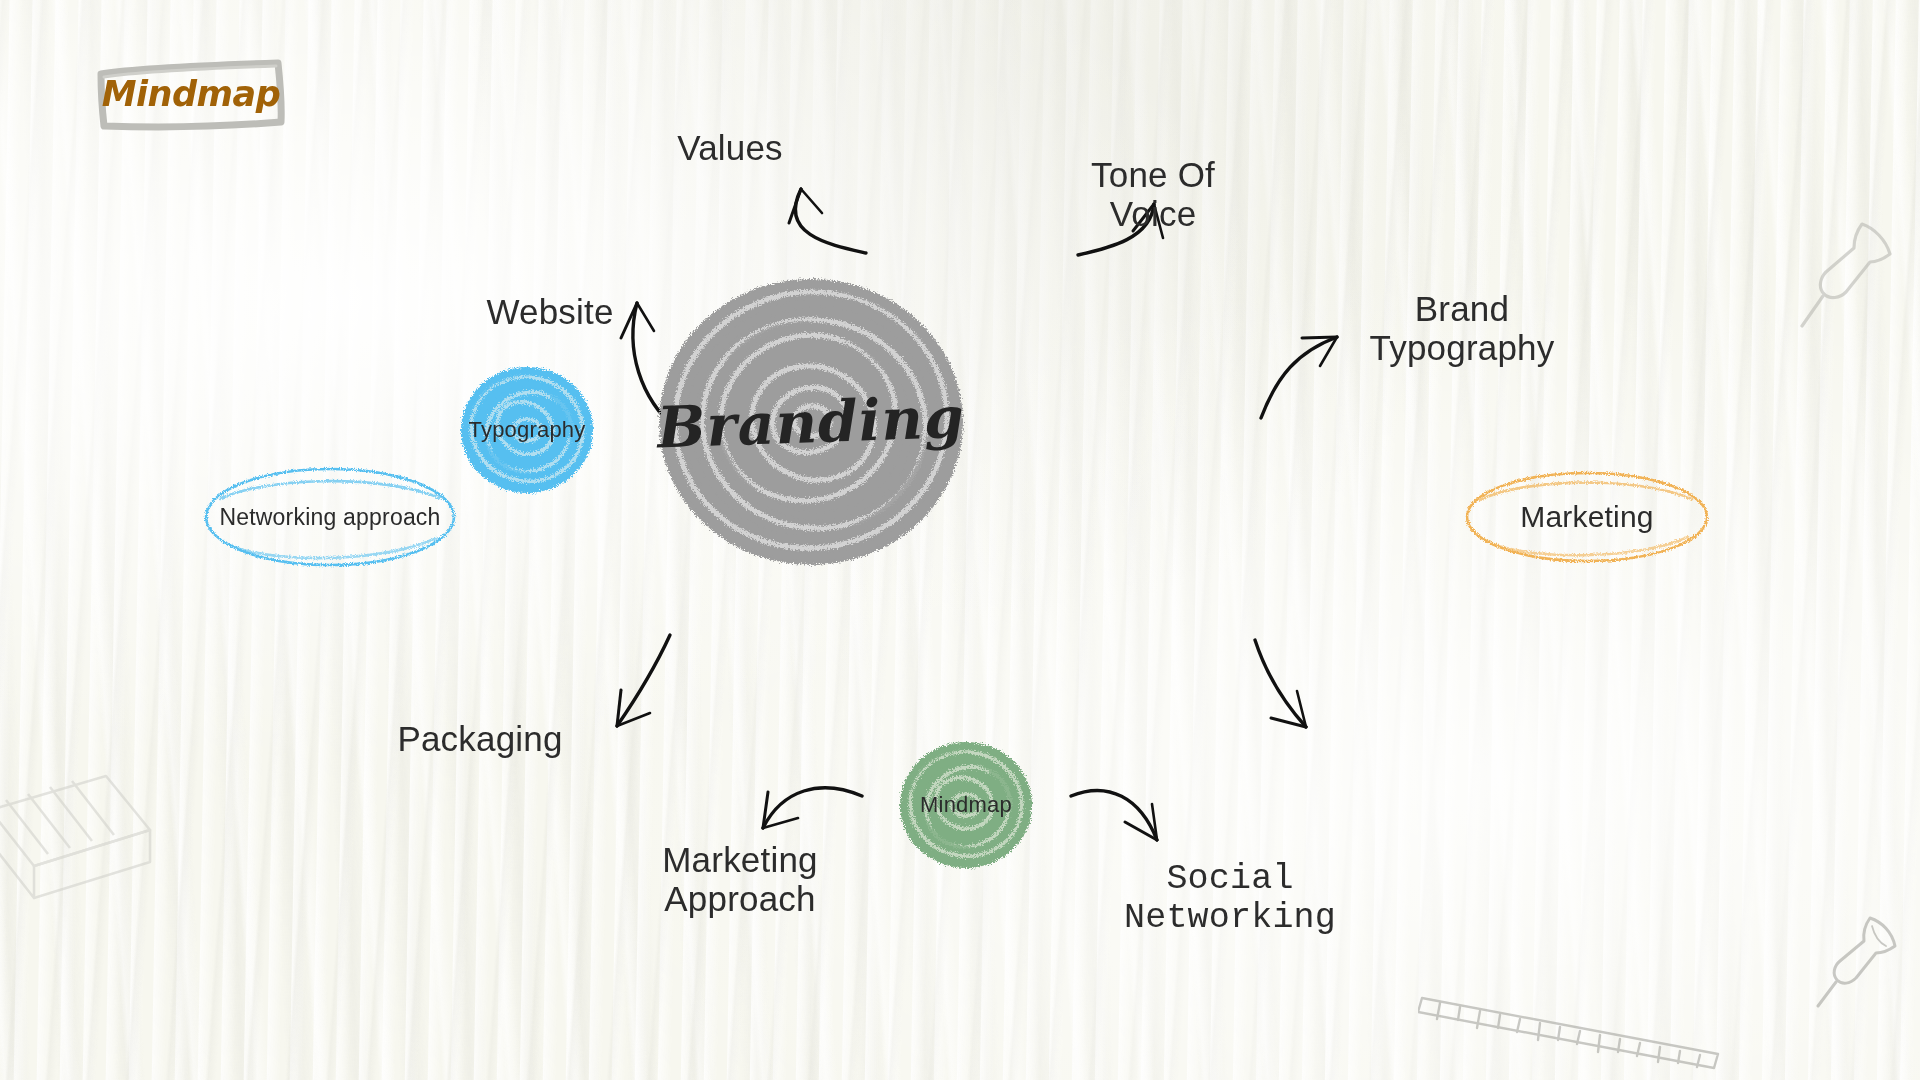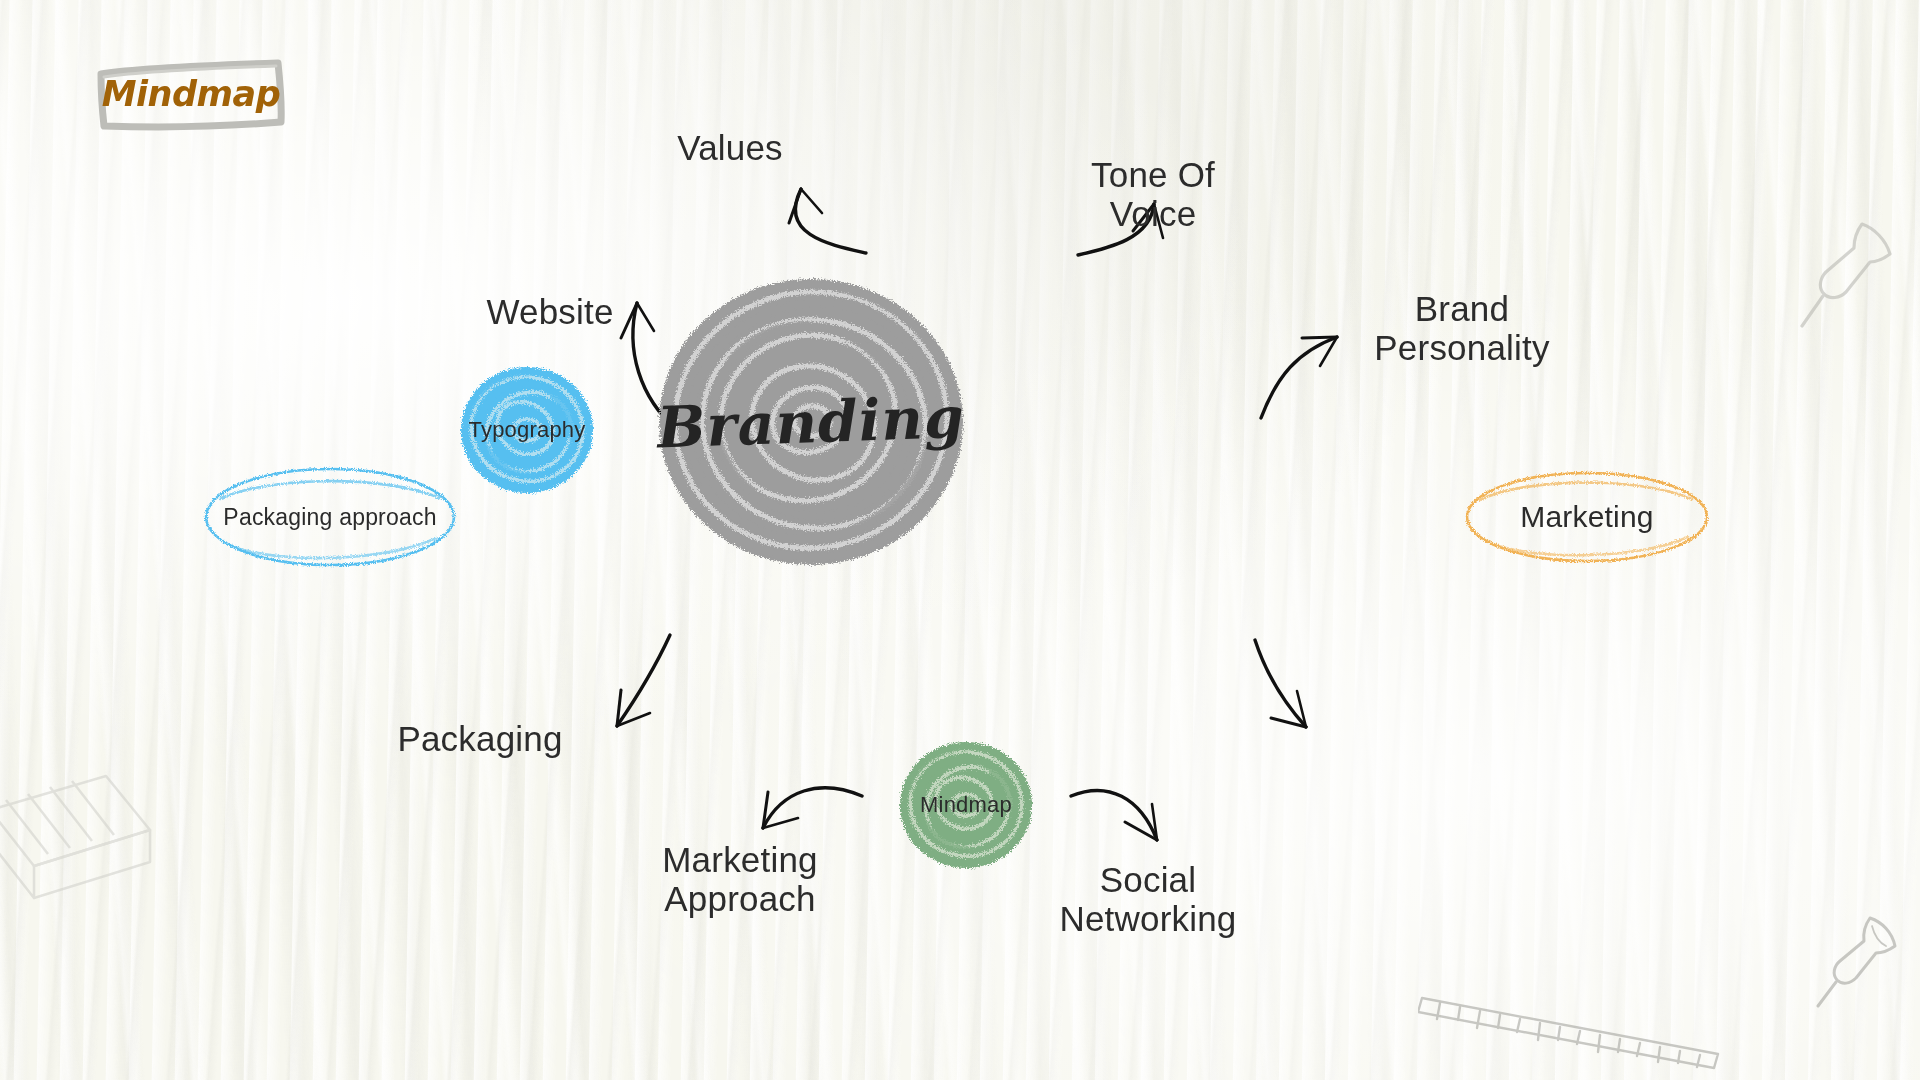--- a/index.html
+++ b/index.html
@@ -240,21 +240,21 @@
   </div>
 
   <div class="node" id="node-associated" style="left:200px;top:462px;width:260px;height:110px;">
     <svg width="260" height="110" viewBox="0 0 260 110">
       <g filter="url(#rough)" fill="none" stroke="#56bff0" stroke-width="2.6" stroke-linecap="round">
         <ellipse cx="130" cy="55" rx="124" ry="48"></ellipse>
         <path d="M20 37 C60 16 180 11 240 36" opacity=".7"></path>
         <path d="M32 84 C80 103 190 99 236 76" opacity=".6"></path>
       </g>
     </svg>
-    <div class="label" style="font-size:23px;">Packaging
+    <div class="label" style="font-size:23px;">Networking
 approach</div>
   </div>
 
   <div class="node" id="node-marketing-note" style="left:1462px;top:467px;width:250px;height:100px;">
     <svg width="250" height="100" viewBox="0 0 250 100">
       <g filter="url(#rough)" fill="none" stroke="#f1b254" stroke-width="2.6" stroke-linecap="round">
         <ellipse cx="125" cy="50" rx="120" ry="44"></ellipse>
         <path d="M18 33 C58 12 172 8 230 32" opacity=".7"></path>
         <path d="M28 76 C76 95 182 91 226 70" opacity=".6"></path>
       </g>
@@ -263,24 +263,24 @@
   </div>
 
   <div class="olabel" style="left:630px;top:128px;width:200px;">Values</div>
 
   <div class="olabel" style="left:1038px;top:112px;width:230px;margin-top:43px;">Tone Of
 Voice</div>
 
   <div class="olabel" style="left:410px;top:264px;width:280px;margin-top:28px;">Website</div>
 
   <div class="olabel" style="left:1292px;top:289px;width:340px;">Brand
-Personality</div>
+Typography</div>
 
   <div class="olabel" style="left:330px;top:719px;width:300px;">Packaging</div>
 
 
   <div class="olabel" style="left:580px;top:840px;width:320px;">Marketing
 Approach</div>
 
-  <div class="olabel" style="left:978px;top:860px;width:340px;">Social
+  <div class="olabel" style="left:1060px;top:860px;width:340px;font-family:Liberation Mono, monospace;">Social
 Networking</div>
 
 </div>
 
 </body></html>

